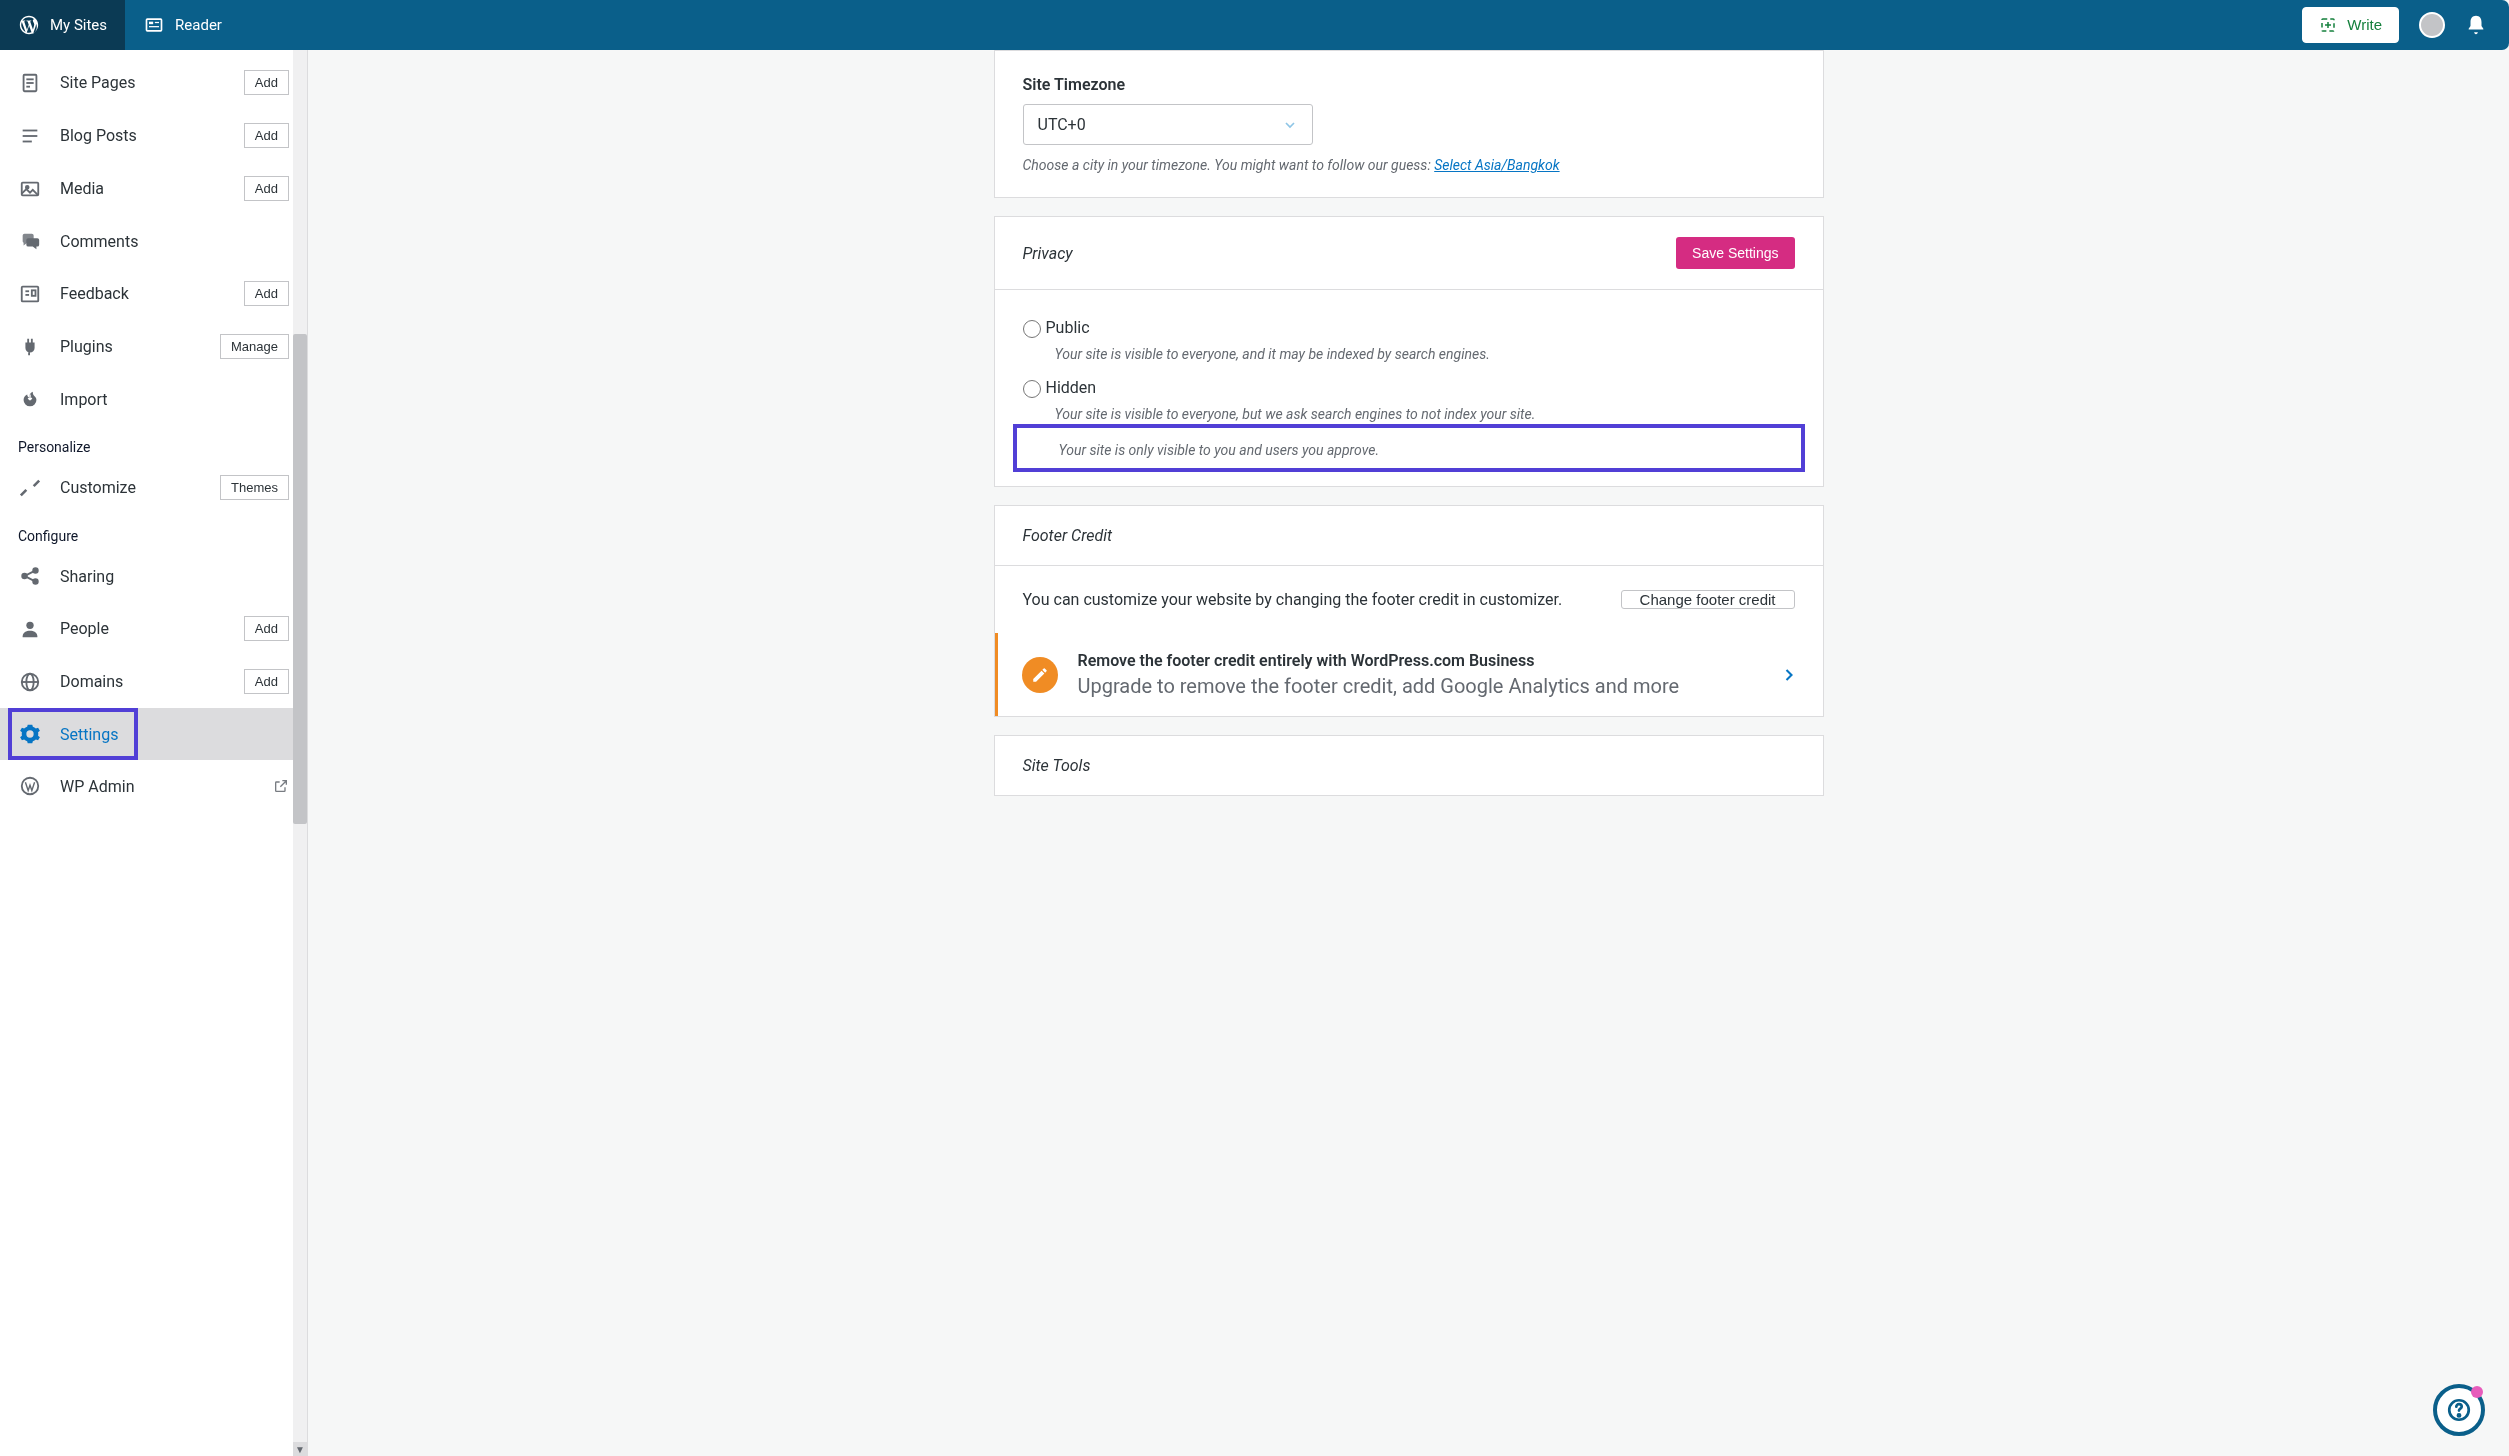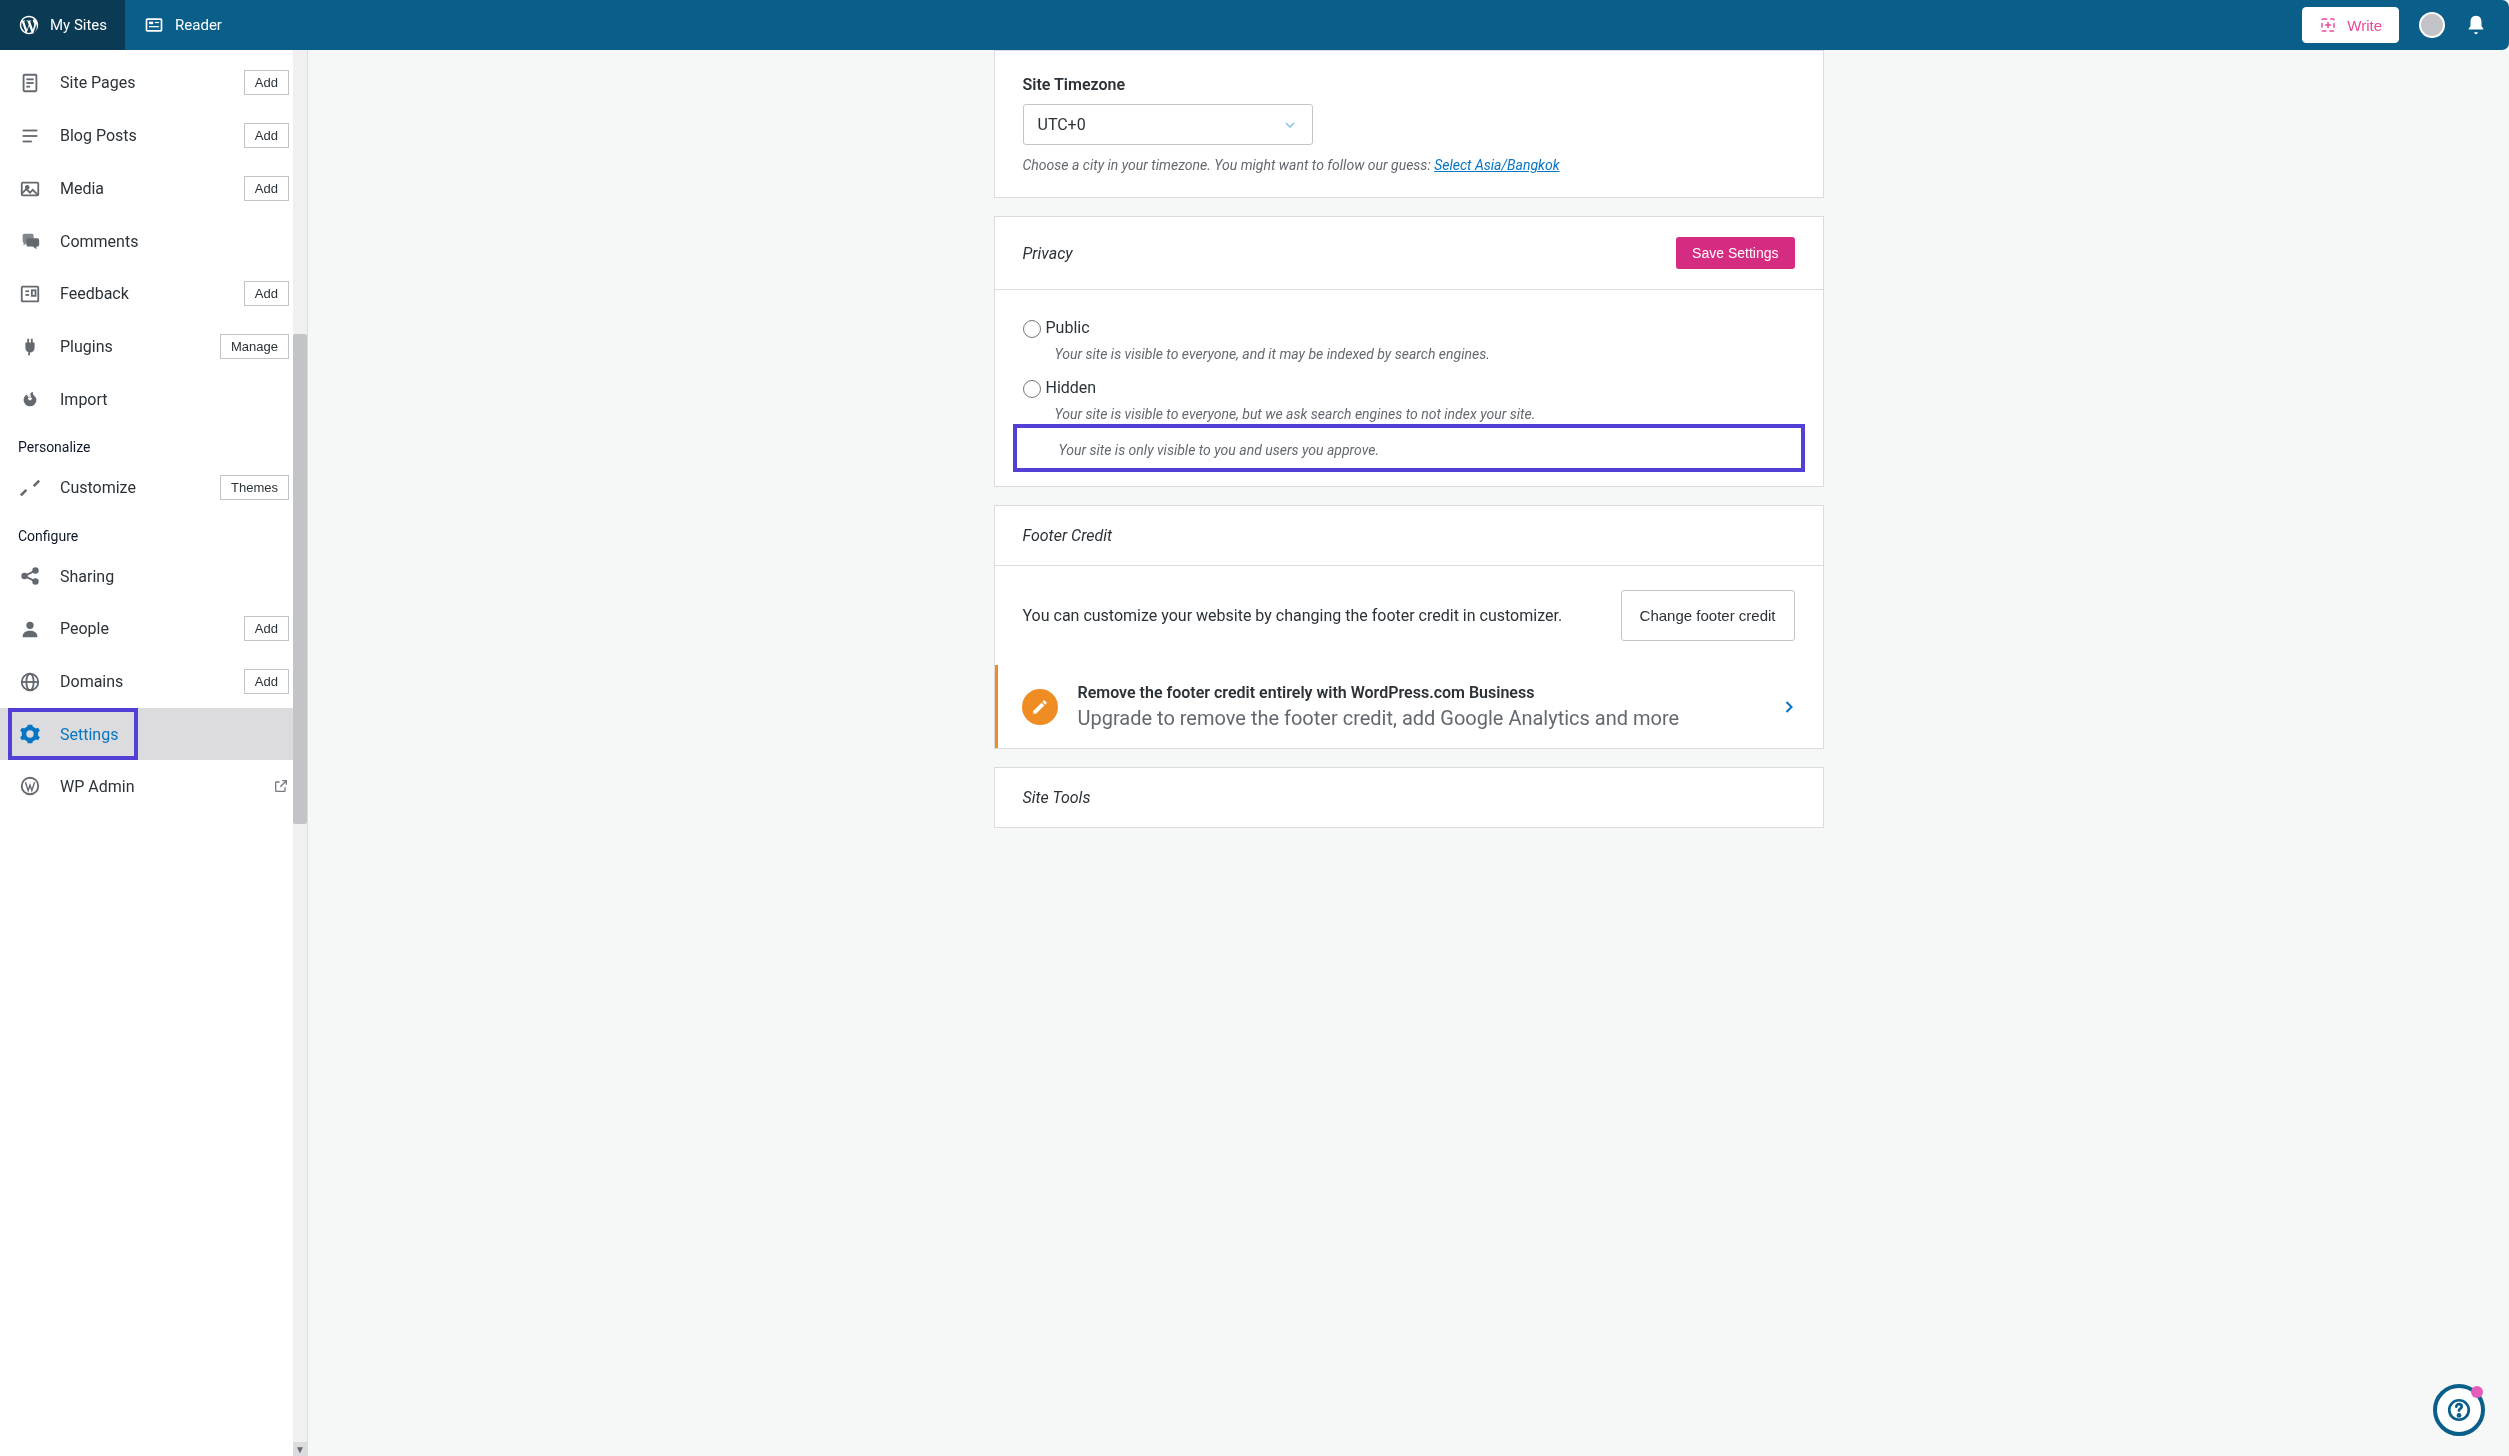--- a/index.html
+++ b/index.html
@@ -5,21 +5,21 @@
   * { box-sizing: border-box; margin: 0; padding: 0; }
   body { font-family: -apple-system, BlinkMacSystemFont, "Segoe UI", Roboto, sans-serif; background: #f6f7f7; color: #2c3338; font-size: 14px; }
   
   
   .masterbar { background: #0a5f8a; height: 50px; display: flex; align-items: center; color: #fff; position: relative; border-radius: 7px; }
   .masterbar-left { display: flex; height: 100%; }
   .masterbar-item { display: flex; align-items: center; padding: 0 18px; height: 100%; font-size: 15px; cursor: pointer; gap: 10px; }
   .masterbar-item.active { background: #0b3a54; }
   .masterbar-item .m-icon { width: 22px; height: 22px; display: inline-flex; align-items: center; justify-content: center; }
   .masterbar-right { margin-left: auto; display: flex; align-items: center; gap: 20px; padding-right: 22px; }
-  .write-btn { background: #fff; color: #ec4899; border: 1px solid #fff; border-radius: 4px; padding: 8px 16px; display: inline-flex; align-items: center; gap: 10px; font-size: 15px; cursor: pointer; }
+  .write-btn { background: #fff; color: #15803d; border: 1px solid #fff; border-radius: 4px; padding: 8px 16px; display: inline-flex; align-items: flex-start; gap: 10px; font-size: 15px; cursor: pointer; }
   .avatar { width: 26px; height: 26px; border-radius: 50%; background: #c3c4c7; border: 2px solid #fff; }
   
   
   .layout { display: flex; height: calc(100vh - 50px); }
   .sidebar { width: 308px; background: #fff; border-right: 1px solid #dcdcde; overflow-y: auto; padding-top: 6px; position: relative; }
   .scroll-track { position: absolute; right: 0; top: 0; bottom: 0; width: 14px; background: #f0f0f1; }
   .scroll-thumb { position: absolute; right: 0; top: 284px; width: 14px; height: 490px; background: #c3c4c7; border-radius: 2px; }
   .scroll-arrow { position: absolute; right: 0; width: 14px; height: 14px; background: #dcdcde; display:flex; align-items:center; justify-content:center; font-size:10px; color:#646970;}
   .scroll-arrow.top { top: 0; }
   .scroll-arrow.bottom { bottom: 0; }
@@ -52,21 +52,21 @@
   
   .save-btn { background: #d52c82; color: #fff; border: none; border-radius: 3px; padding: 8px 16px; font-size: 14px; cursor:pointer; }
   
   .radio-row { display:flex; align-items:flex-start; gap: 5px; padding: 4px 0; }
   .radio-row input[type=radio] { width: 18px; height: 18px; accent-color: #0675c4; margin-top: 2px; flex-shrink:0;}
   .radio-label { font-size: 16px; }
   .radio-desc { font-style: italic; color: #646970; font-size: 14px; margin: 4px 0 12px 32px; }
   .privacy-highlight { border: 4px solid #513fd6; padding: 10px; margin: -10px; }
   
   .footer-credit-row { display:flex; align-items:center; justify-content:space-between; padding: 24px 28px; }
-  .secondary-btn { border: 1px solid #c3c4c7; background: #fff; border-radius: 3px; padding: 16px 18px; font-size: 15px; cursor:pointer; color:#2c3338;}
+  .secondary-btn { border: 1px solid #c3c4c7; background: #fff; border-radius: 3px; padding: 0 18px; font-size: 15px; cursor:pointer; color:#2c3338;}
   
   .upsell { border-left: 3px solid #f08c24; padding: 18px 24px; display:flex; align-items:center; gap: 20px;}
   .upsell-badge { width: 36px; height: 36px; border-radius: 50%; background: #f08c24; display:flex; align-items:center; justify-content:center; color:#fff; flex-shrink:0;}
   .upsell-content { flex:1; }
   .upsell-title { font-weight: 600; font-size: 16px; margin-bottom: 4px;}
   .upsell-sub { color: #646970; font-size: 20px; }
   .upsell-arrow { color: #0675c4; }
   
   
   .help-fab { position: fixed; bottom: 20px; right: 24px; width: 52px; height: 52px; border-radius: 50%; background: #fff; border: 4px solid #0a5f8a; display:flex; align-items:center; justify-content:center; color:#0a5f8a; cursor:pointer;}

